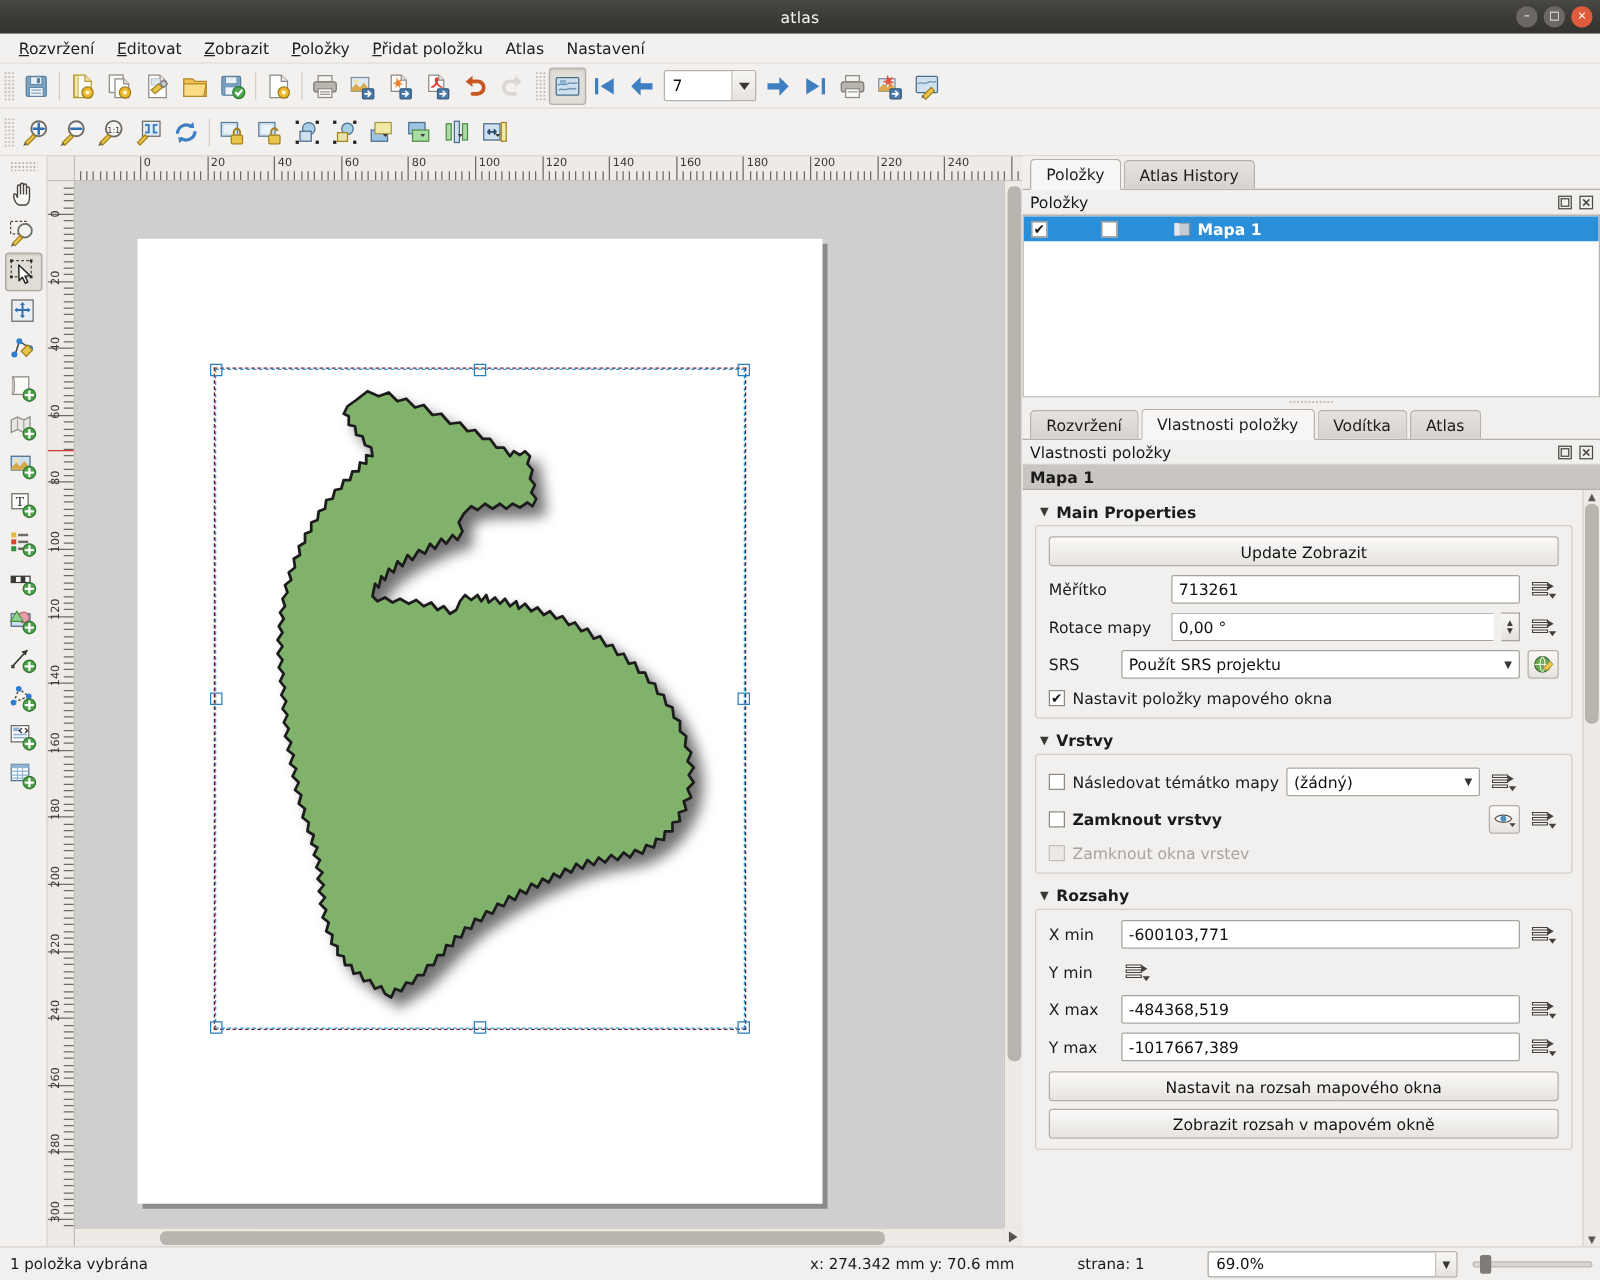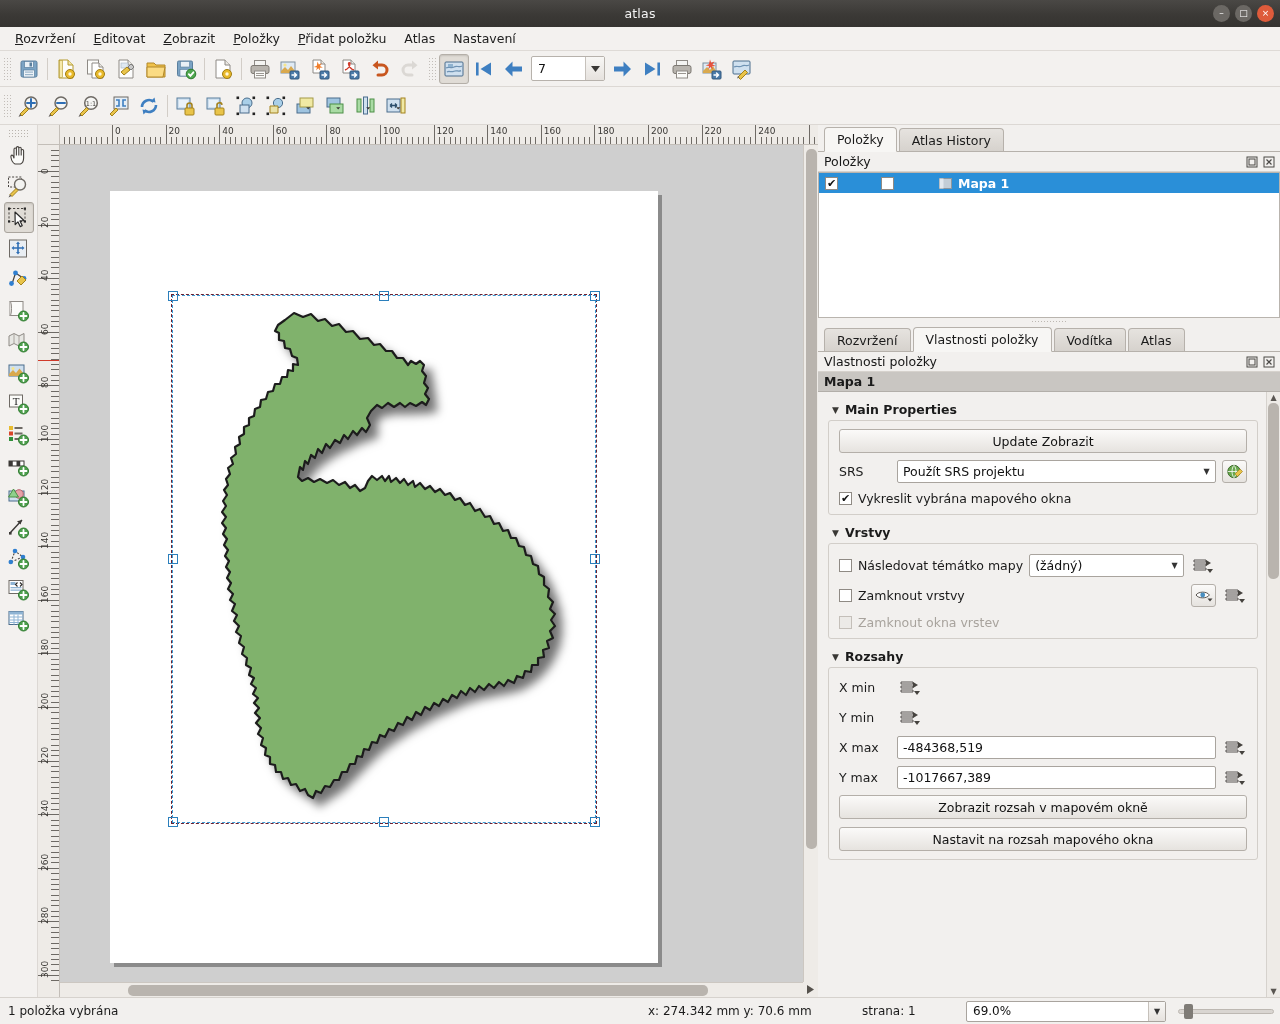--- a/index.html
+++ b/index.html
@@ -1283,40 +1283,66 @@
       <div class="props-scroll-host">
         <div class="props-body">
 
           <div class="group-title">
             <span class="caret">▼</span>
             <span>Main Properties</span>
           </div>
           <div class="group-box">
             <div class="btn-wide">Update Zobrazit</div>
 
-
+            <div class="frow">
+              <span class="flabel w1">Měřítko</span>
+              <span class="finput">713261</span>
+              <span class="data-btn">
+                <svg width="20" height="17" viewBox="0 0 20 17">
+                  <path d="M1 3h12v2H1zM1 7h12v2H1zM1 11h12v2H1z" fill="#f2f0ee" stroke="#45423e" stroke-width=".9"></path>
+                  <path d="M13 3l5 3-5 3z" fill="#45423e"></path>
+                  <path d="M14 12l3 4 3-4z" fill="#45423e"></path>
+                </svg>
+              </span>
+            </div>
+
+            <div class="frow">
+              <span class="flabel w1">Rotace mapy</span>
+              <span class="finput" style="border-right:none;border-radius:2px 0 0 2px;">0,00 °</span>
+              <span class="spin">
+                  <i>▲</i>
+                  <i>▼</i>
+                </span>
+              <span class="data-btn">
+                <svg width="20" height="17" viewBox="0 0 20 17">
+                  <path d="M1 3h12v2H1zM1 7h12v2H1zM1 11h12v2H1z" fill="#f2f0ee" stroke="#45423e" stroke-width=".9"></path>
+                  <path d="M13 3l5 3-5 3z" fill="#45423e"></path>
+                  <path d="M14 12l3 4 3-4z" fill="#45423e"></path>
+                </svg>
+              </span>
+            </div>
 
             <div class="frow">
               <span class="flabel w2">SRS</span>
               <span class="fcombo">
                 <span class="cv">Použít SRS projektu</span>
                 <span class="carw">▼</span>
               </span>
               <span class="icon-btn">
                 <svg width="17" height="16" viewBox="0 0 17 16">
                   <circle cx="8" cy="7.5" r="6.2" fill="#6aa84f" stroke="#3d6b2c"></circle>
                   <path d="M1.8 7.5h12.4M8 1.3c2.6 2.6 2.6 9.8 0 12.4M8 1.3C5.4 3.9 5.4 11.1 8 13.7" fill="none" stroke="#ffffff" stroke-width=".8"></path>
                   <path d="M9 10l5-5 2.5 2.5-5 5z" fill="#e9c44a" stroke="#a4821c" stroke-width=".7"></path>
                 </svg>
               </span>
             </div>
 
             <div class="chkrow">
               <span class="chk">✔</span>
-              <span class="chklabel">Vykreslit vybrána mapového okna</span>
+              <span class="chklabel">Nastavit položky mapového okna</span>
             </div>
           </div>
 
           <div class="group-title">
             <span class="caret">▼</span>
             <span>Vrstvy</span>
           </div>
           <div class="group-box">
             <div class="frow" style="margin-top:2px;">
               <span class="chk"></span>
@@ -1329,21 +1355,21 @@
                 <svg width="20" height="17" viewBox="0 0 20 17">
                   <path d="M1 3h12v2H1zM1 7h12v2H1zM1 11h12v2H1z" fill="#f2f0ee" stroke="#45423e" stroke-width=".9"></path>
                   <path d="M13 3l5 3-5 3z" fill="#45423e"></path>
                   <path d="M14 12l3 4 3-4z" fill="#45423e"></path>
                 </svg>
               </span>
             </div>
 
             <div class="frow">
               <span class="chk"></span>
-              <span class="chklabel" style="flex:1;">Zamknout vrstvy</span>
+              <span class="chklabel" style="flex:1;font-weight:bold;">Zamknout vrstvy</span>
               <span class="icon-btn">
                 <svg width="18" height="13" viewBox="0 0 18 13">
                   <path d="M1 6C3.4 2.2 12 2.2 14.4 6 12 9.8 3.4 9.8 1 6z" fill="#ffffff" stroke="#57534e"></path>
                   <circle cx="7.7" cy="6" r="2.4" fill="#4a8fc0"></circle>
                   <path d="M12.5 9.5l2.5 3 2.5-3z" fill="#45423e"></path>
                 </svg>
               </span>
               <span class="data-btn">
                 <svg width="20" height="17" viewBox="0 0 20 17">
                   <path d="M1 3h12v2H1zM1 7h12v2H1zM1 11h12v2H1z" fill="#f2f0ee" stroke="#45423e" stroke-width=".9"></path>
@@ -1359,20 +1385,21 @@
             </div>
           </div>
 
           <div class="group-title">
             <span class="caret">▼</span>
             <span>Rozsahy</span>
           </div>
           <div class="group-box">
             <div class="frow" style="margin-top:0;">
               <span class="flabel w2">X min</span>
+              <span class="finput">-600103,771</span>
               <span class="data-btn">
                 <svg width="20" height="17" viewBox="0 0 20 17">
                   <path d="M1 3h12v2H1zM1 7h12v2H1zM1 11h12v2H1z" fill="#f2f0ee" stroke="#45423e" stroke-width=".9"></path>
                   <path d="M13 3l5 3-5 3z" fill="#45423e"></path>
                     <path d="M14 12l3 4 3-4z" fill="#45423e"></path>
                 </svg>
               </span>
             </div>
             <div class="frow">
               <span class="flabel w2">Y min</span>
@@ -1400,22 +1427,22 @@
               <span class="finput">-1017667,389</span>
               <span class="data-btn">
                 <svg width="20" height="17" viewBox="0 0 20 17">
                   <path d="M1 3h12v2H1zM1 7h12v2H1zM1 11h12v2H1z" fill="#f2f0ee" stroke="#45423e" stroke-width=".9"></path>
                   <path d="M13 3l5 3-5 3z" fill="#45423e"></path>
                     <path d="M14 12l3 4 3-4z" fill="#45423e"></path>
                 </svg>
               </span>
             </div>
 
+            <div class="btn-wide" style="margin-top:8px;">Nastavit na rozsah mapového okna</div>
             <div class="btn-wide" style="margin-top:6px;">Zobrazit rozsah v mapovém okně</div>
-            <div class="btn-wide" style="margin-top:8px;">Nastavit na rozsah mapového okna</div>
           </div>
 
         </div>
 
         <div class="props-vsb">
           <span class="arw">▲</span>
           <span class="track">
               <span class="thumb"></span>
             </span>
           <span class="arw">▼</span>

